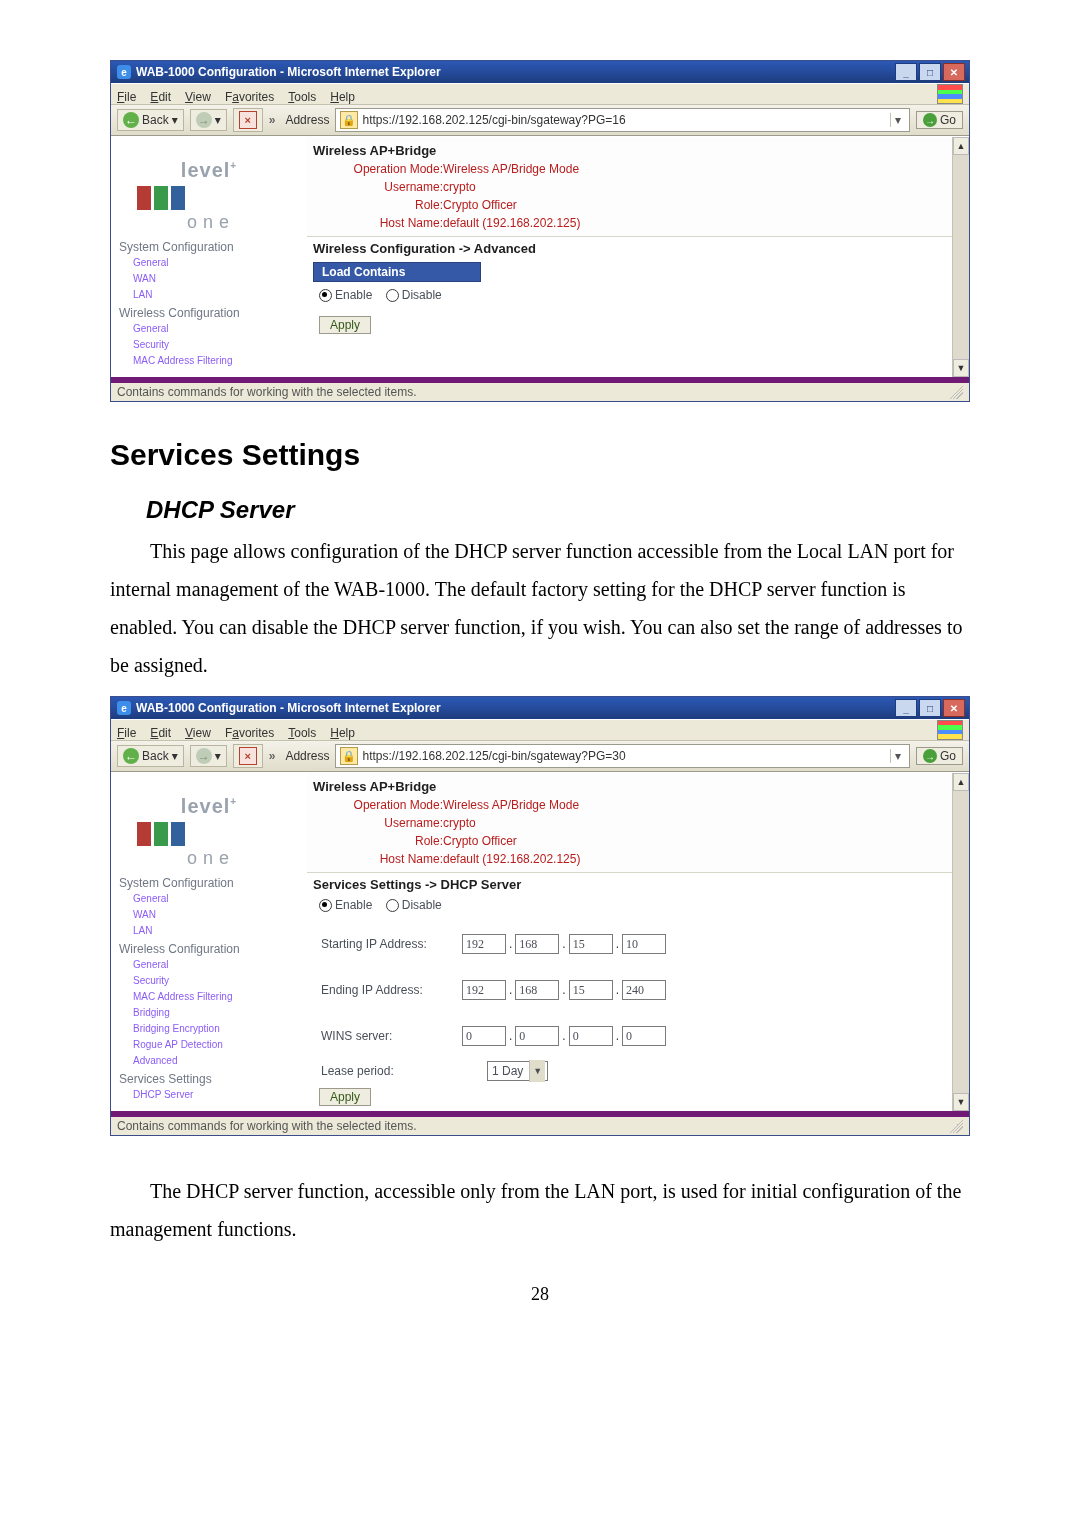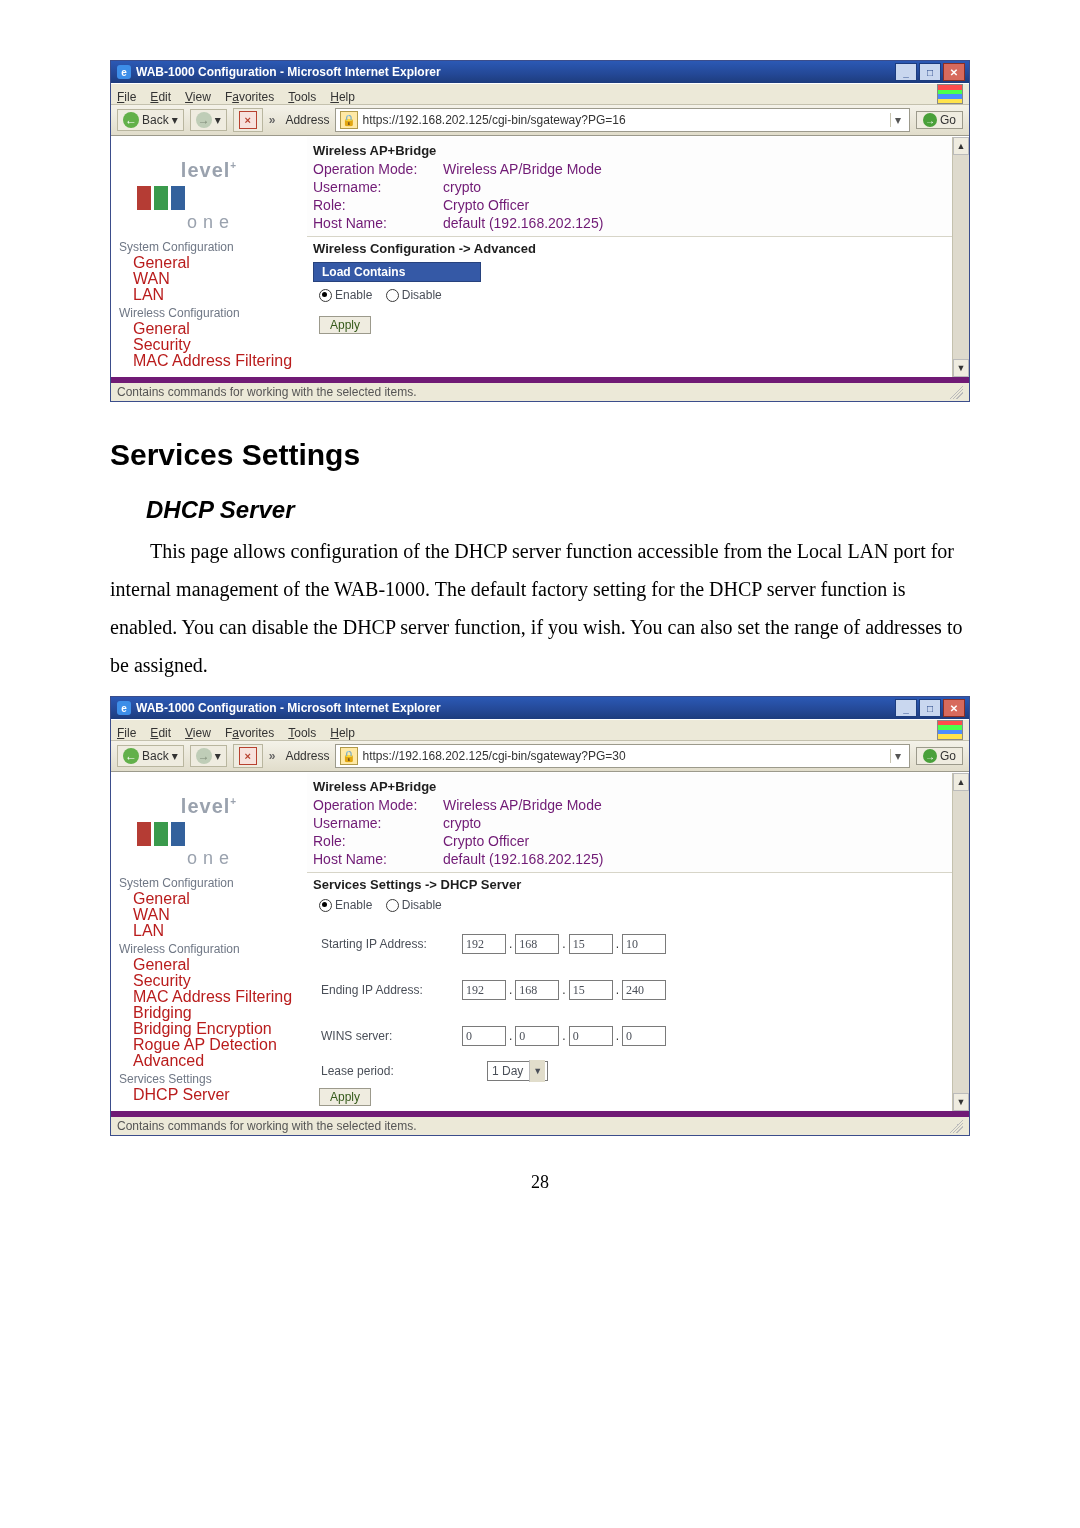--- a/index.html
+++ b/index.html
@@ -114,37 +114,37 @@
     background:#fff;
   }
   .logo-level { font-family: Arial, sans-serif; font-weight:bold; font-size:20px; color:#9aa2ae; letter-spacing:1px;}
   .logo-level sup{ font-size:10px;}
   .logo-img { display:flex; gap:3px; margin:4px 0 2px 18px;}
   .logo-img span{ width:14px;height:24px; }
   .logo-img .r{background:#b53c34;} .logo-img .g{background:#3a9a4c;} .logo-img .b{background:#33619c;}
   .logo-one { font-family: Arial, sans-serif; font-size:18px; color:#9aa2ae; letter-spacing:6px; margin-left:4px;}
   .nav { width:100%; margin-top:4px; }
   .nav-h { color:#6f7785; font-size:12px; padding:3px 0 1px 0; line-height:14px;}
-  .nav-i { color:#b91c1c; font-size:16px; padding:1px 0 1px 14px; line-height:14px;}
+  .nav-i { color:#8b5cf6; font-size:10px; padding:1px 0 1px 14px; line-height:14px;}
   .main {
     flex:1;
     padding:0;
     position:relative;
     background:#fff;
   }
   .hdr-band {
     background:#fdfdfd;
     border-bottom:1px solid #d7d5c8;
     padding:4px 0 4px 0;
   }
   .section-title {
     font-weight:bold; font-size:13px; color:#1e1e1e;
     padding:2px 0 2px 6px;
   }
-  .kv-row { display:flex; font-size:14px; color:#701a75; padding:0 0 0 6px; line-height:18px;}
+  .kv-row { display:flex; font-size:12px; color:#b91c1c; padding:0 0 0 6px; line-height:18px;text-align:right;}
   .kv-row .k{ width:130px; }
   .breadcrumb { font-weight:bold; font-size:13px; color:#1e1e1e; padding:4px 0 4px 6px; }
   .panel-title {
     color:#fff; background:#3559a6; font-weight:bold;
     font-size:12px; padding:2px 8px; width:150px; margin:2px 0 4px 6px;
     border:1px solid #27427d;
   }
   .radioset { padding:2px 0 10px 12px; color:#4a4f58; font-size:12px;}
   .radio {
     display:inline-block;width:11px;height:11px;border:1px solid #3a3a3a;border-radius:50%;
@@ -452,15 +452,16 @@
         <div class="sarrow">▲</div>
         <div class="sarrow">▼</div>
       </div>
     </div>
     <div class="statusbar">
       <span>Contains commands for working with the selected items.</span>
       <span class="grip"></span>
     </div>
   </div>
 
+  <p class="doc">The DHCP server function, accessible only from the LAN port, is used for initial configuration of the management functions.</p>
 
   <div class="pagenum">28</div>
 </div>
 
 </body></html>

